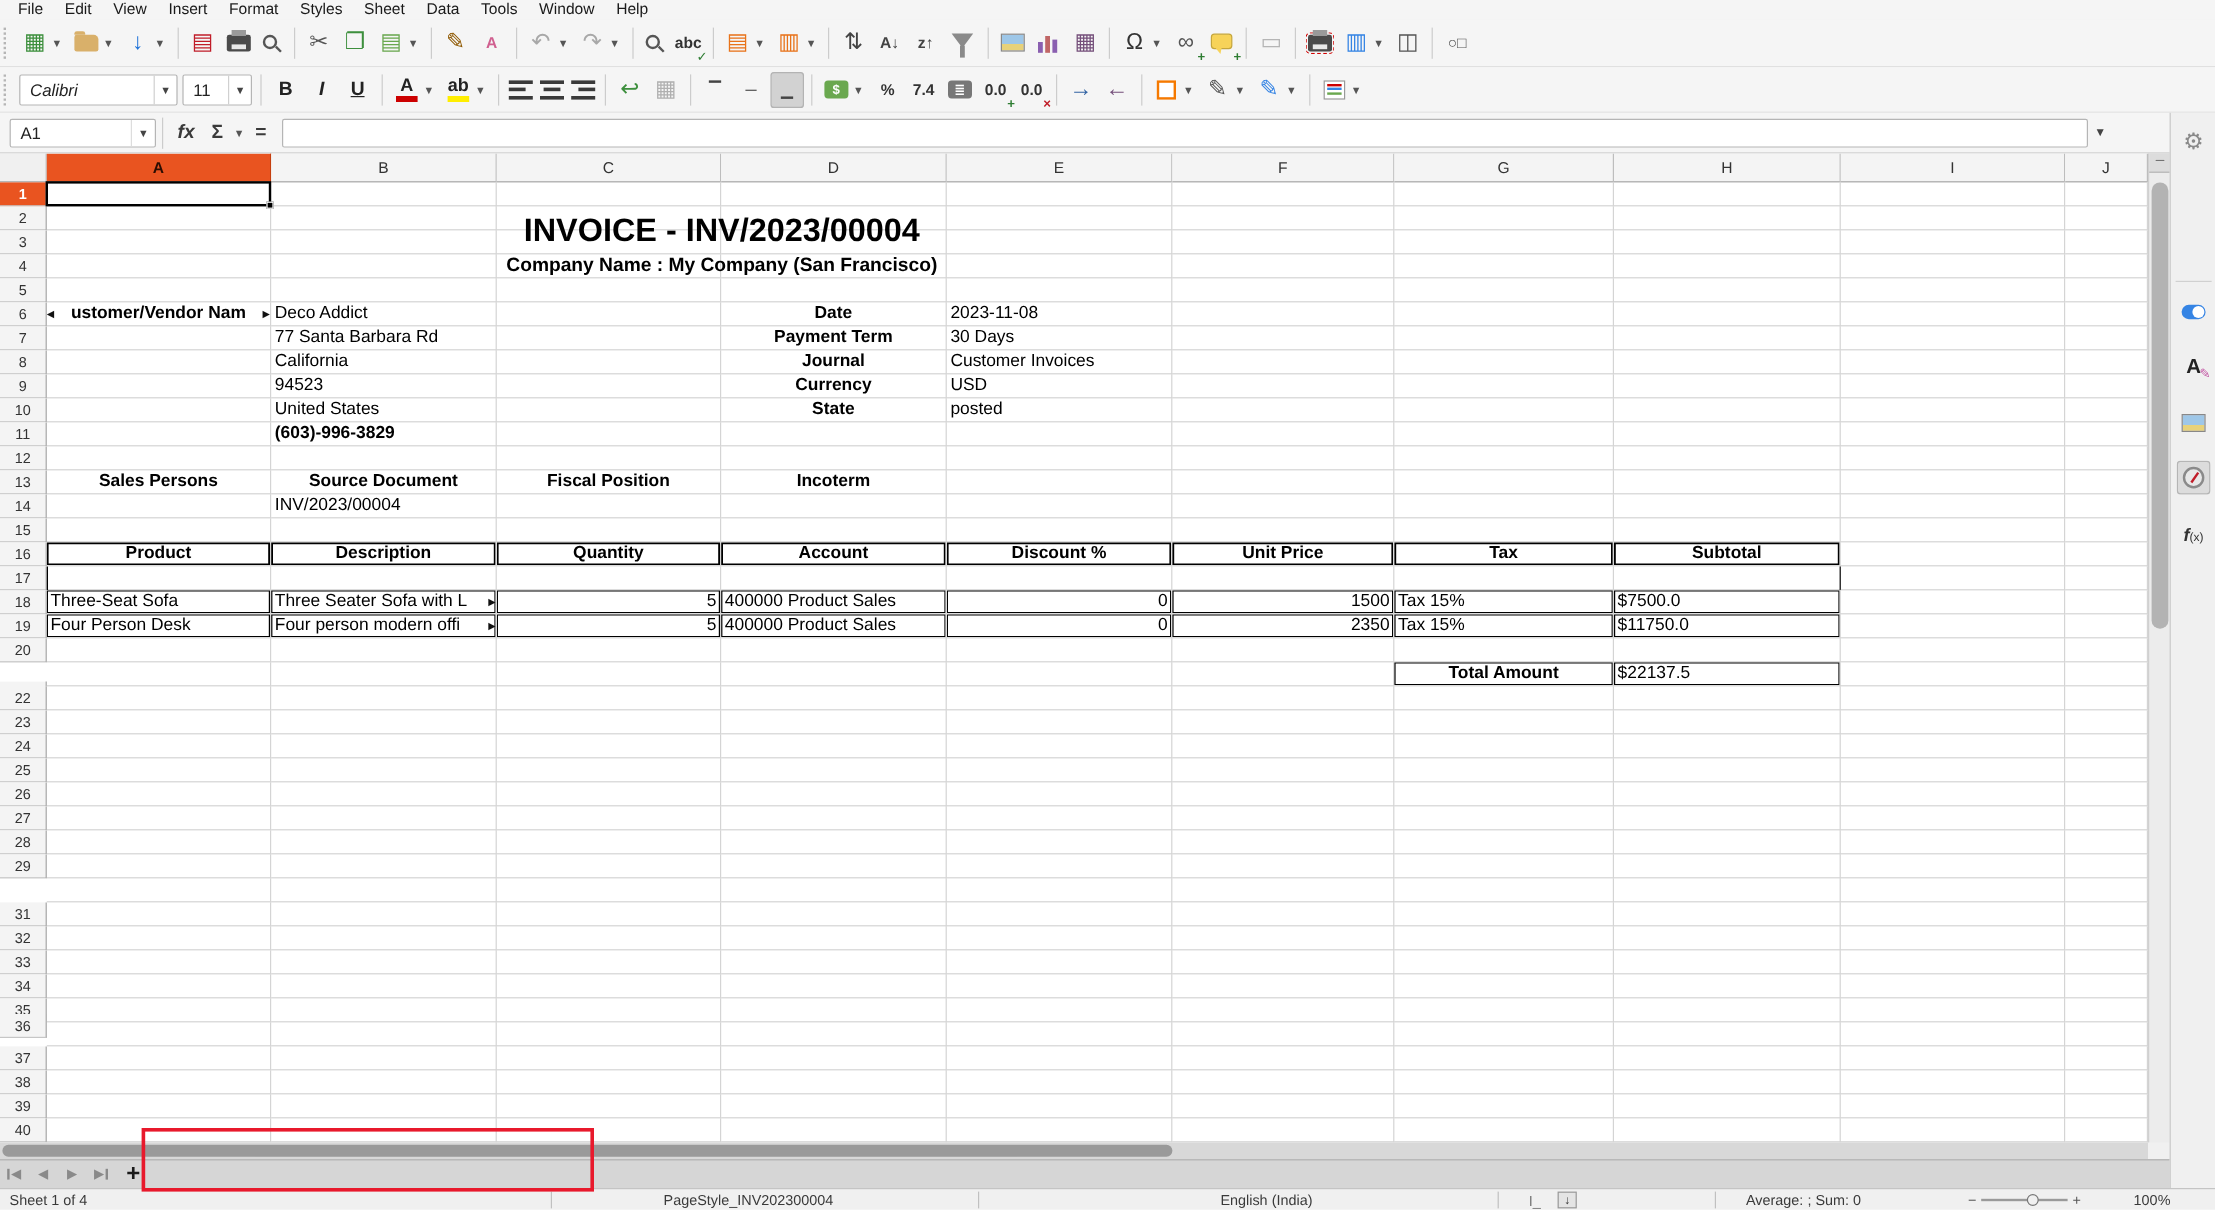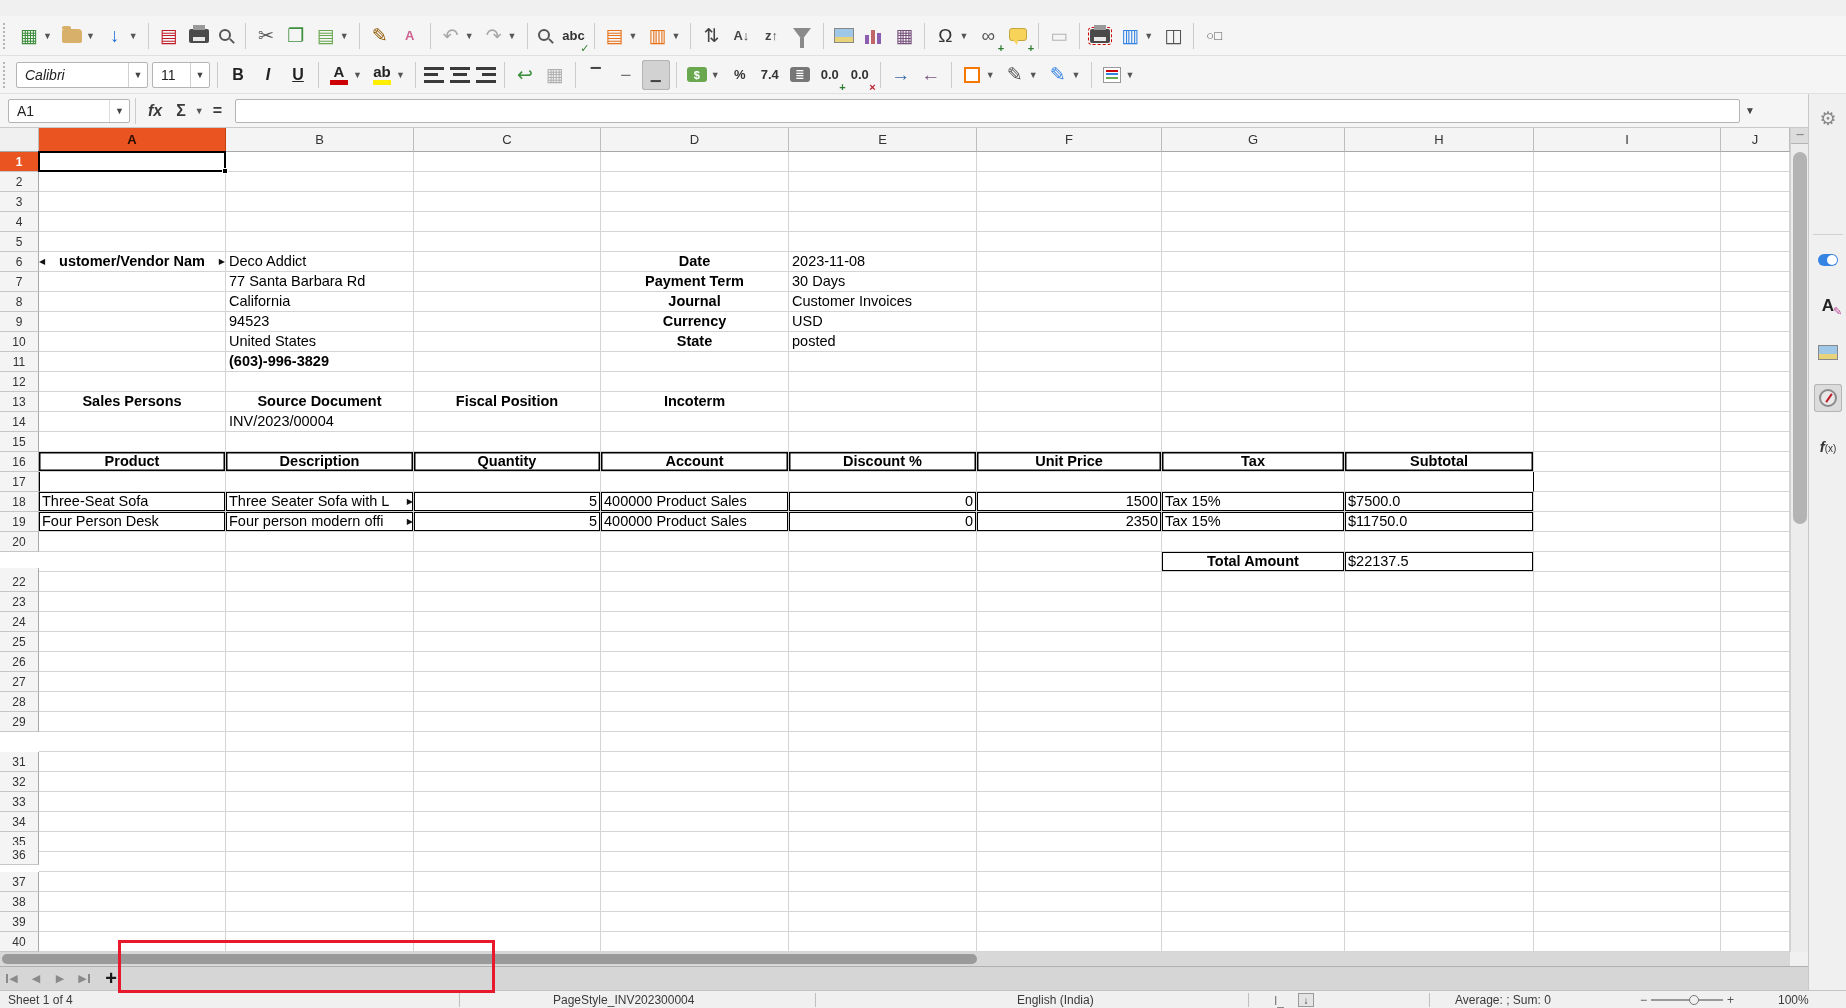--- a/index.html
+++ b/index.html
@@ -125,20 +125,33 @@
   .fx span { font-size:10px; font-style:normal; font-weight:normal; }
   #sbsep { position:absolute; left:4px; top:140px; width:30px; height:1px; background:#d0d0d0; }
 
   
   #redbox { position:absolute; left:118px; top:940px; width:377px; height:53px; border:3px solid #e8192c; z-index:9; pointer-events:none; }
 </style>
 </head>
 <body>
 <div id="app">
 
+  <nav id="menubar">
+      <span class="mi">File</span>
+      <span class="mi">Edit</span>
+      <span class="mi">View</span>
+      <span class="mi">Insert</span>
+      <span class="mi">Format</span>
+      <span class="mi">Styles</span>
+      <span class="mi">Sheet</span>
+      <span class="mi">Data</span>
+      <span class="mi">Tools</span>
+      <span class="mi">Window</span>
+      <span class="mi">Help</span>
+    </nav>
 
   <div id="tb1" class="tbar">
       <div class="grip"></div>
       <span class="tbi">
         <span class="g" style="color: rgb(61, 143, 61);">▦</span>
         <span class="dd">▼</span>
       </span>
       <span class="tbi">
         <span class="folder"></span>
         <span class="dd">▼</span>
@@ -850,20 +863,22 @@
         <div class="cell" id="cell-A40" style="left: 39px; top: 780px; width: 187px;"></div>
         <div class="cell" id="cell-B40" style="left: 226px; top: 780px; width: 188px;"></div>
         <div class="cell" id="cell-C40" style="left: 414px; top: 780px; width: 187px;"></div>
         <div class="cell" id="cell-D40" style="left: 601px; top: 780px; width: 188px;"></div>
         <div class="cell" id="cell-E40" style="left: 789px; top: 780px; width: 188px;"></div>
         <div class="cell" id="cell-F40" style="left: 977px; top: 780px; width: 185px;"></div>
         <div class="cell" id="cell-G40" style="left: 1162px; top: 780px; width: 183px;"></div>
         <div class="cell" id="cell-H40" style="left: 1345px; top: 780px; width: 189px;"></div>
         <div class="cell" id="cell-I40" style="left: 1534px; top: 780px; width: 187px;"></div>
         <div class="cell" id="cell-J40" style="left: 1721px; top: 780px; width: 69px;"></div>
+        <div class="banner" style="left: 226px; width: 751px; top: 20px; height: 40px; line-height: 40px; font-size: 27px; font-weight: bold;">INVOICE - INV/2023/00004</div>
+        <div class="banner" style="left: 226px; width: 751px; top: 60px; height: 20px; line-height: 20px; font-size: 16px; font-weight: bold;">Company Name : My Company (San Francisco)</div>
         <div id="selcell" style="left: 38px; top: -1px; width: 188px; height: 21px;">
           <div id="selhandle"></div>
         </div>
       </div>
   </div>
 
   <div id="vscroll">
     <div id="vsplit">─</div>
     <div id="vthumb"></div>
   </div>

